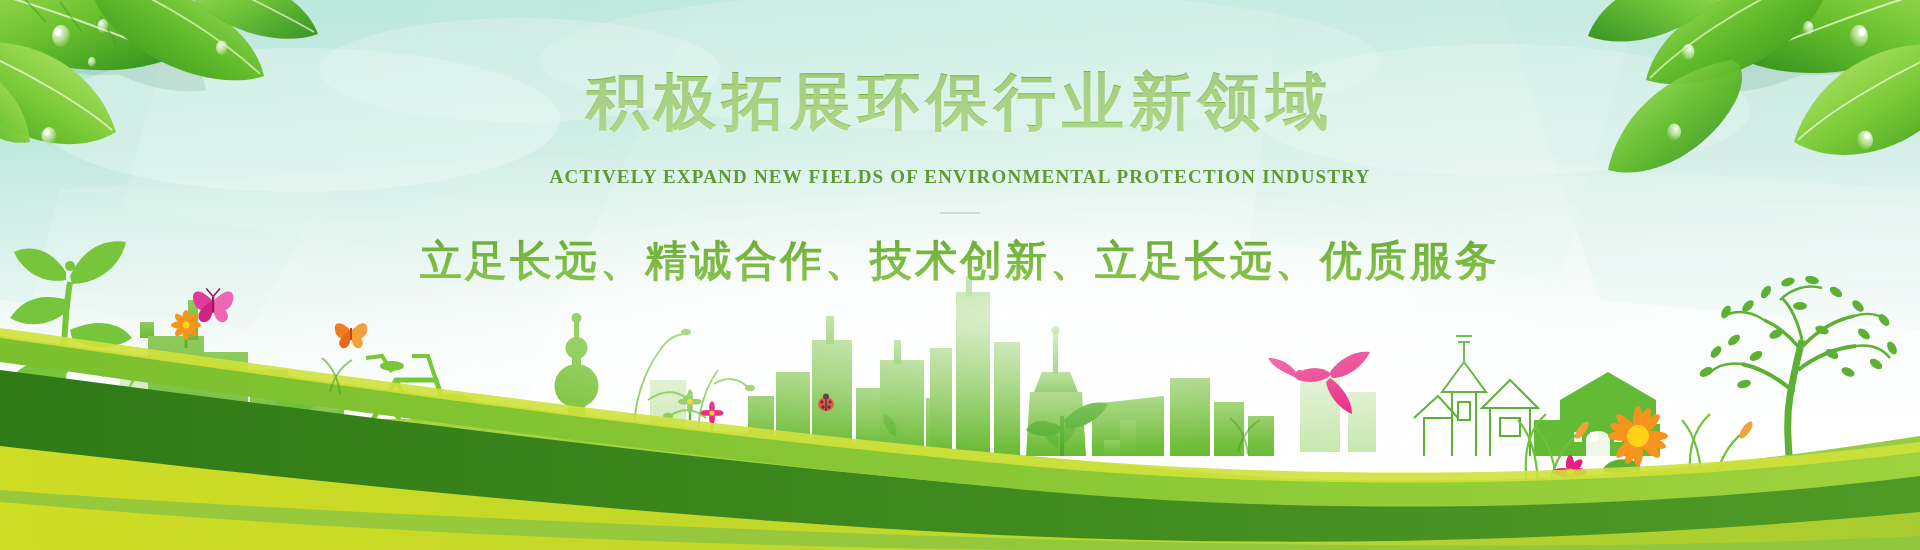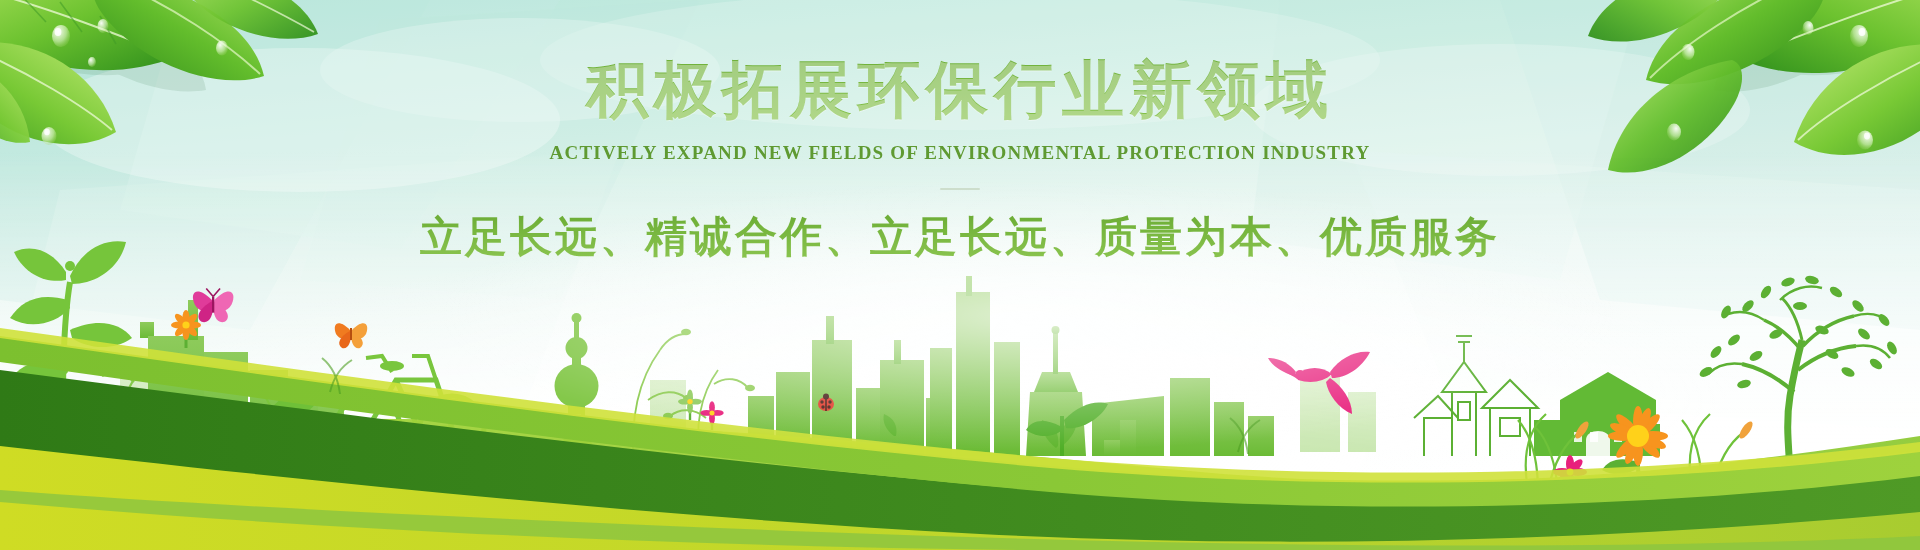--- a/index.html
+++ b/index.html
@@ -12,21 +12,21 @@
     position:relative;width:1920px;height:550px;overflow:hidden;
     background:linear-gradient(165deg,#bfe8dd 0%,#cdeee4 14%,#e2f4ee 34%,#f1f9f6 52%,#fafdfc 70%,#ffffff 88%);
   }
   .sky-svg,.scene-svg,.corner-svg{position:absolute;left:0;top:0;}
   
   .text-block{
     position:absolute;left:0;top:0;width:1920px;height:330px;
     text-align:center;z-index:20;
   }
   .title{
-    margin:0;padding-top:58px;
+    margin:12px;padding-top:58px;
     font-family:Liberation Sans, sans-serif;
     font-size:62px;line-height:64px;font-weight:bold;
     letter-spacing:6px;
     color:#57a031;
     background:linear-gradient(180deg,#5f9d2e 0%,#6fb03a 45%,#86c24a 100%);
     -webkit-background-clip:text;background-clip:text;
     -webkit-text-fill-color:transparent;
     text-shadow:0 1px 0 rgba(255,255,255,.35);
   }
   .subtitle{
@@ -171,21 +171,21 @@
       <ellipse cx="55" cy="140" rx="8" ry="9.5" fill="url(#dropG)"></ellipse>
       <ellipse cx="53" cy="136" rx="3" ry="3.4" fill="#ffffff" opacity=".8"></ellipse>
       <ellipse cx="246" cy="132" rx="7" ry="8.5" fill="url(#dropG)"></ellipse>
     </g>
   </svg>
 
   <div class="text-block">
     <h1 class="title">积极拓展环保行业新领域</h1>
     <p class="subtitle">ACTIVELY EXPAND NEW FIELDS OF ENVIRONMENTAL PROTECTION INDUSTRY</p>
     <div class="divider"></div>
-    <p class="tagline">立足长远、精诚合作、立足长远、质量为本、优质服务</p>
+    <p class="tagline">立足长远、精诚合作、技术创新、立足长远、优质服务</p>
   </div>
 
   <svg class="scene-svg" width="1920" height="550" viewBox="0 0 1920 550" style="z-index:10;" aria-hidden="true">
     <defs>
       <linearGradient id="silG" x1="0" y1="0" x2="0" y2="1">
         <stop offset="0" stop-color="#8ecb5c"></stop>
           <stop offset="1" stop-color="#6bbb36"></stop>
       </linearGradient>
       <linearGradient id="silPale" x1="0" y1="0" x2="0" y2="1">
         <stop offset="0" stop-color="#bfe3a0"></stop>

